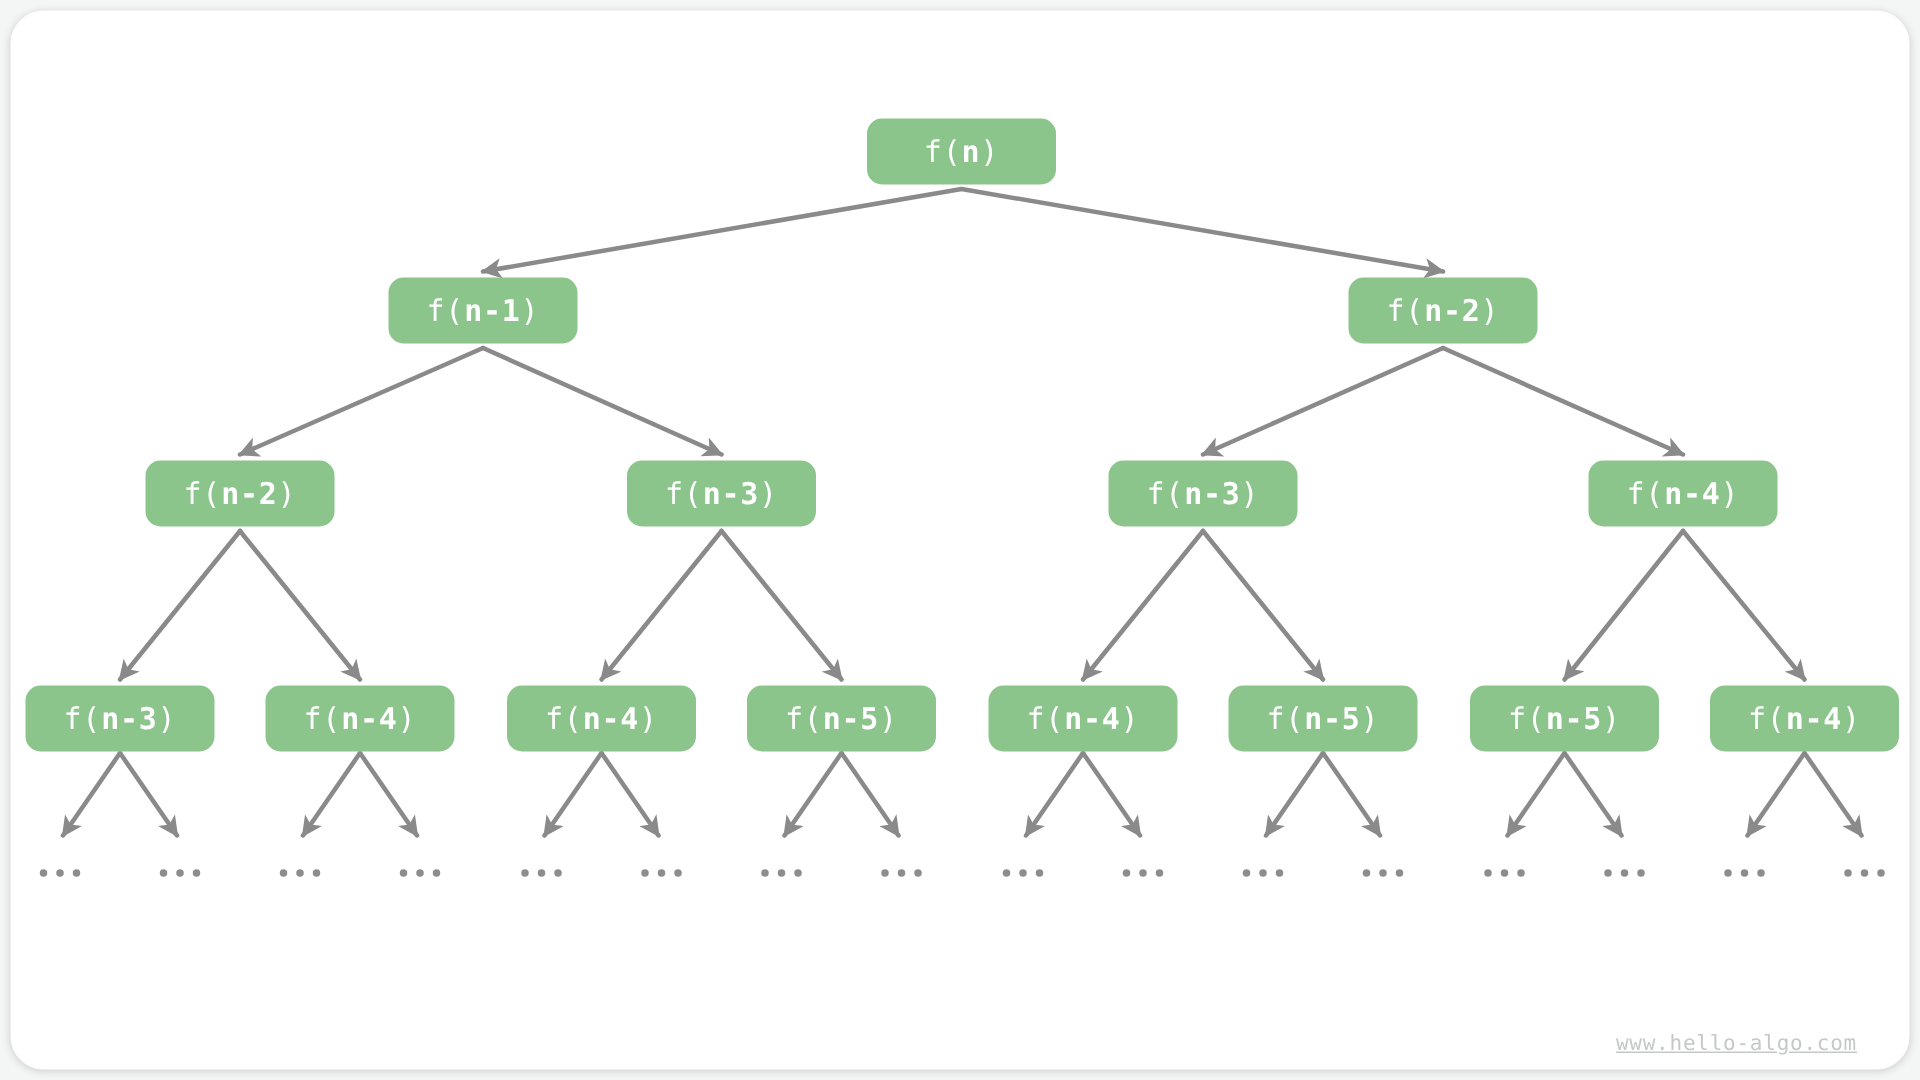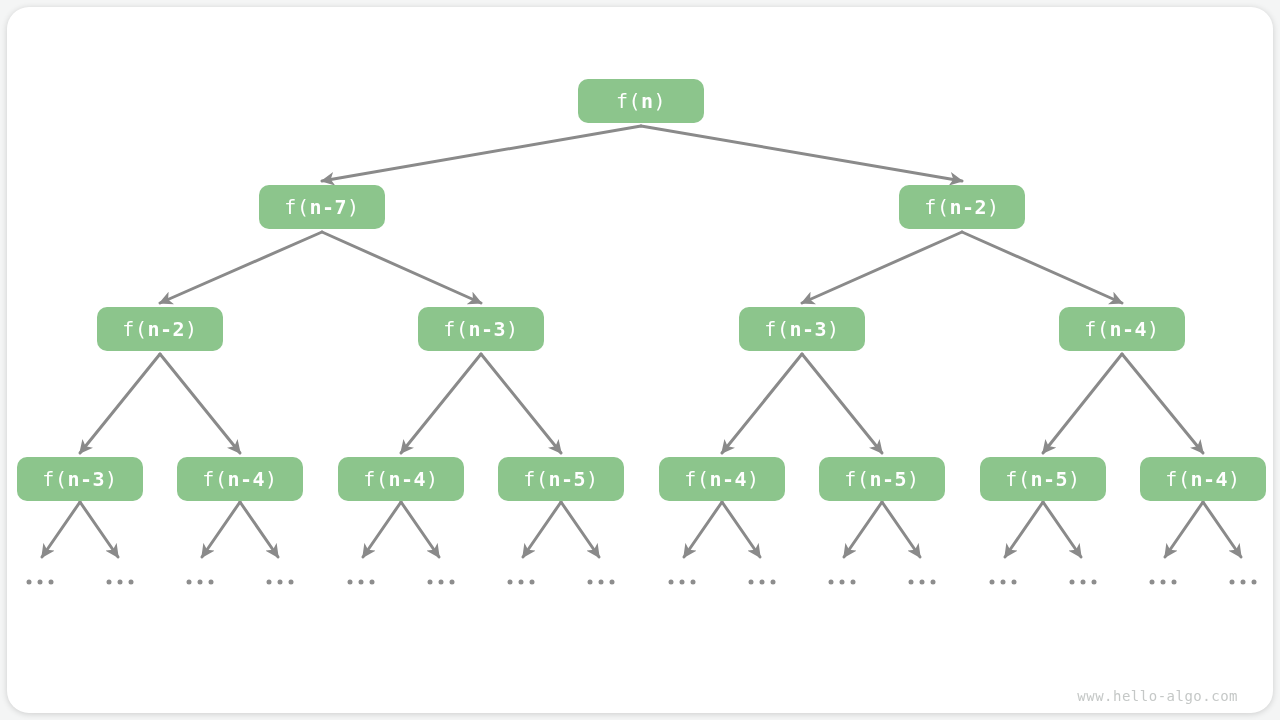--- a/index.html
+++ b/index.html
@@ -15,21 +15,21 @@
   #edges-svg{position:absolute;left:0;top:0;width:1280px;height:720px;}
   .edge{stroke:var(--arrow);stroke-width:3;stroke-linecap:round;}
   .node{position:absolute;display:flex;align-items:center;justify-content:center;
     background:var(--node-fill);color:var(--node-text);border-radius:10px;
     font-size:20px;letter-spacing:0.5px;white-space:nowrap;}
   .node .arg{font-weight:700;}
   .node .pre,.node .post{font-weight:400;}
   .dots{position:absolute;display:flex;gap:6px;transform:translate(-50%,-50%);}
   .dot{width:5px;height:5px;border-radius:50%;background:var(--dots);}
   .watermark{position:absolute;right:42px;bottom:16px;font-size:14px;
-    color:var(--watermark);letter-spacing:0.5px;}
+    color:var(--watermark);letter-spacing:0.5px;text-decoration:underline;}
 </style>
 </head>
 <body>
 
 <div class="canvas">
   <div class="panel"></div>
 
   <svg id="edges-svg" viewBox="0 0 1280 720" xmlns="http://www.w3.org/2000/svg">
     <defs>
       <marker id="arrowhead" viewBox="0 0 10 10" refX="9" refY="5" markerWidth="4.6" markerHeight="4.6" orient="auto-start-reverse">
@@ -69,21 +69,21 @@
     </svg>
 
   <div id="nodes-layer">
       <div class="node" style="left: 578px; top: 79px; width: 126px; height: 44px;">
         <span class="pre">f(</span>
         <span class="arg">n</span>
         <span class="post">)</span>
       </div>
       <div class="node" style="left: 259px; top: 185px; width: 126px; height: 44px;">
         <span class="pre">f(</span>
-        <span class="arg">n-7</span>
+        <span class="arg">n-1</span>
         <span class="post">)</span>
       </div>
       <div class="node" style="left: 899px; top: 185px; width: 126px; height: 44px;">
         <span class="pre">f(</span>
         <span class="arg">n-2</span>
         <span class="post">)</span>
       </div>
       <div class="node" style="left: 97px; top: 307px; width: 126px; height: 44px;">
         <span class="pre">f(</span>
         <span class="arg">n-2</span>

